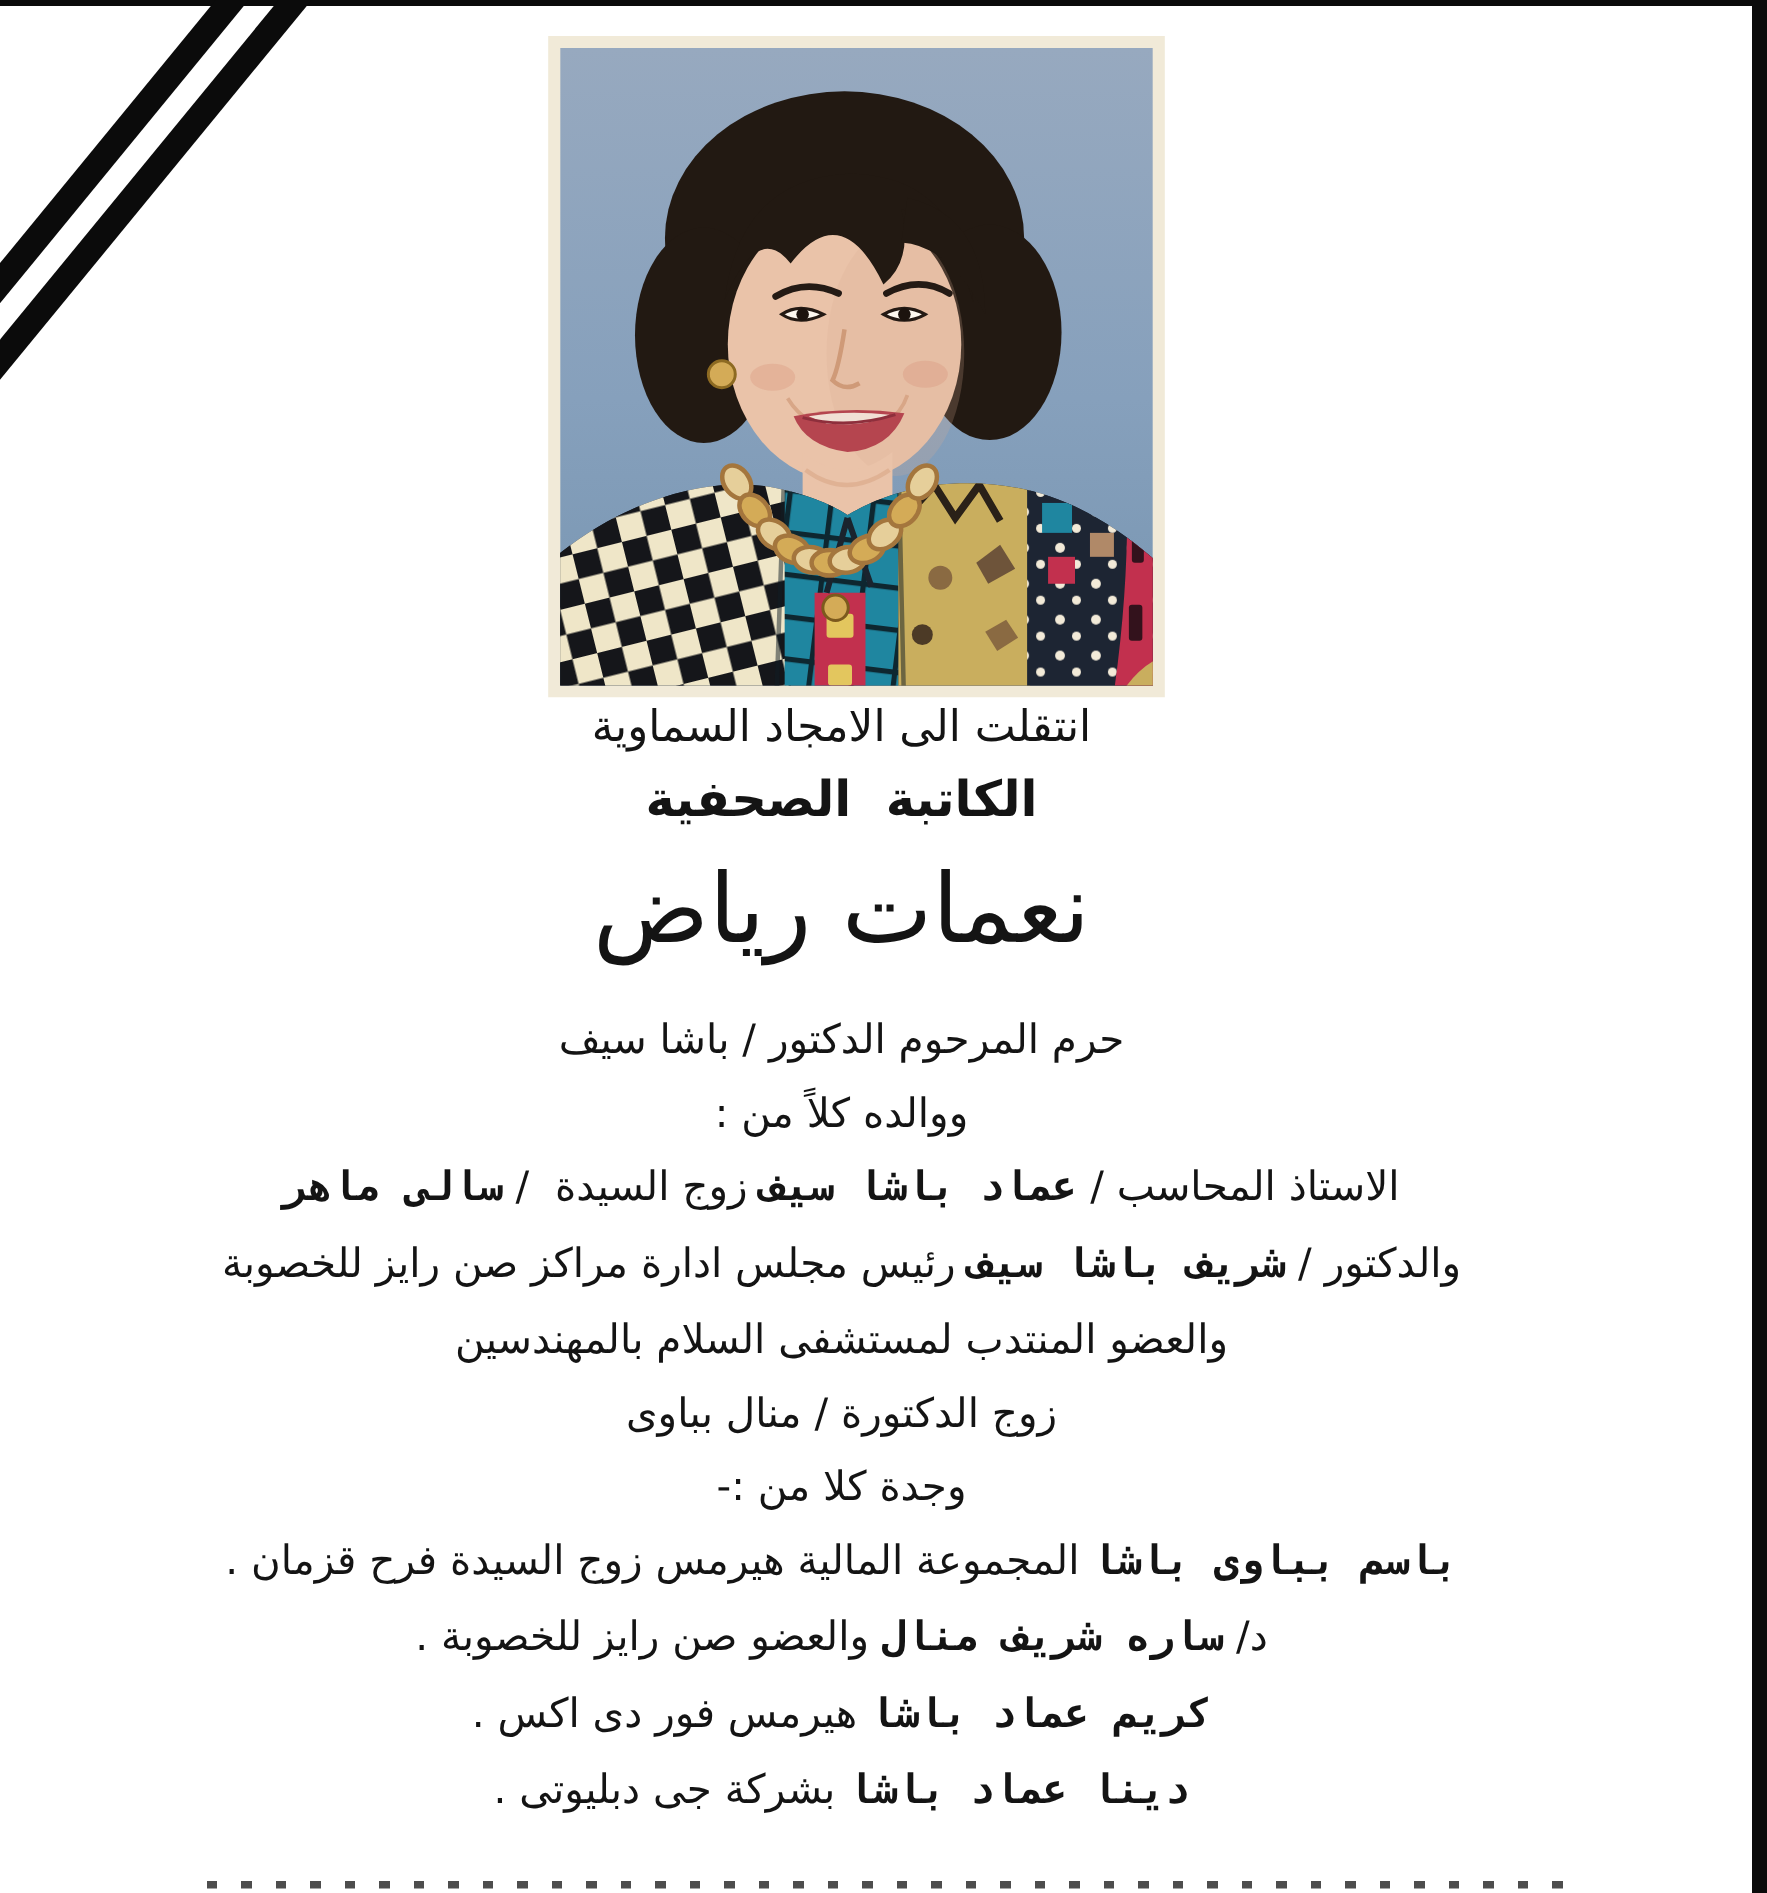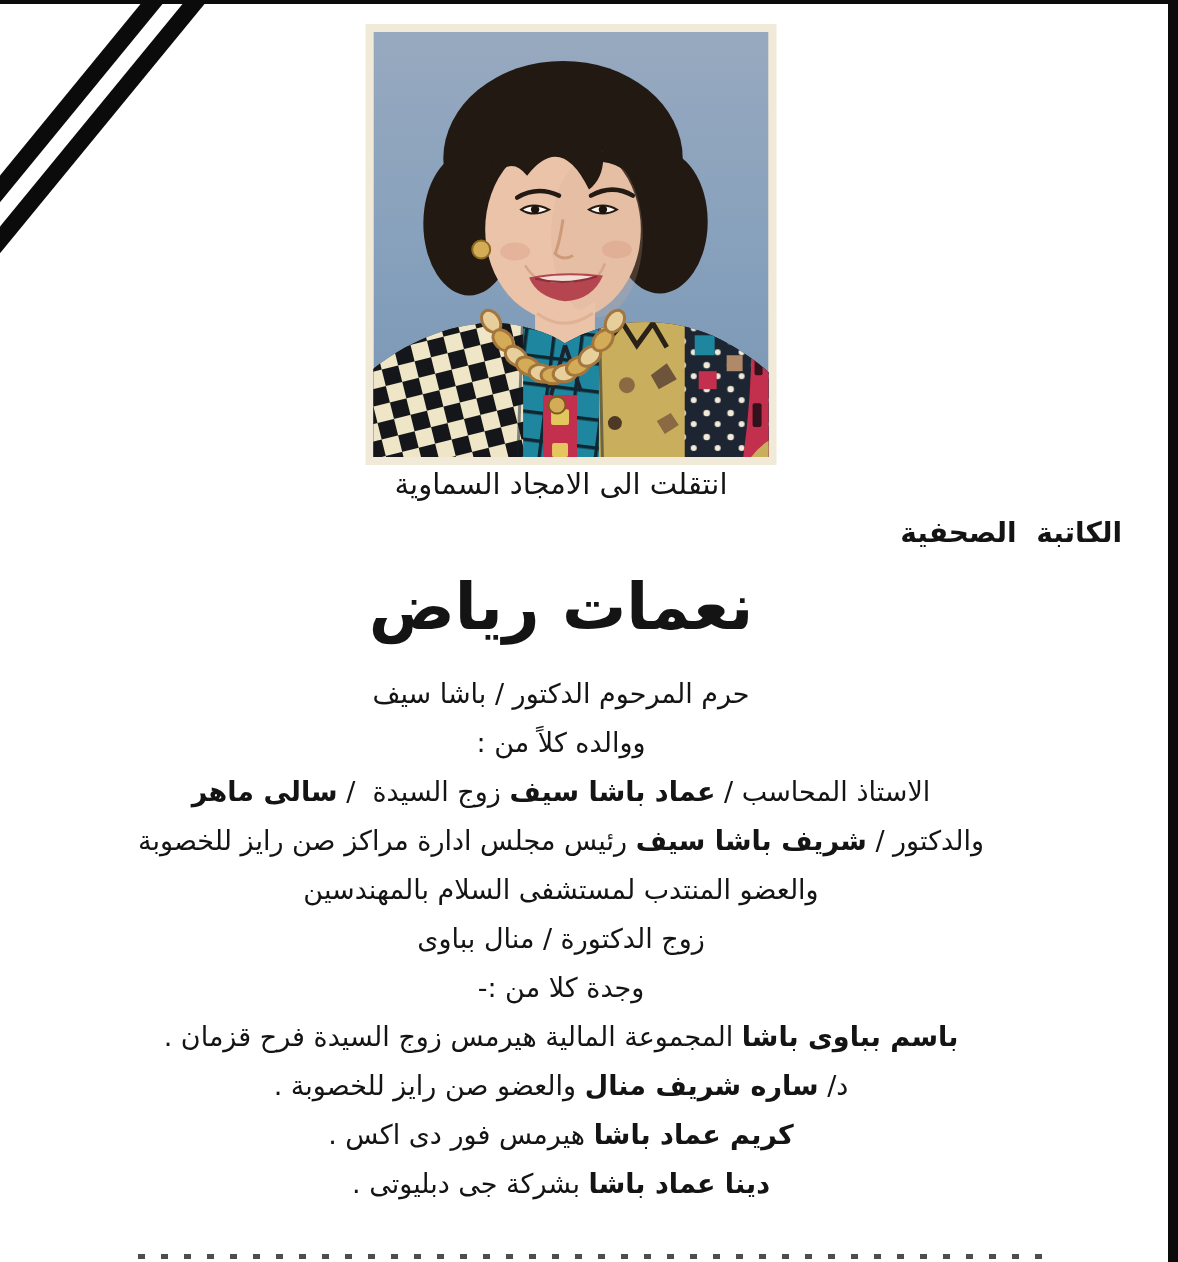--- a/index.html
+++ b/index.html
@@ -13,25 +13,25 @@
   .right-border{position:absolute;top:0;right:0;width:10px;height:1262px;background:#0b0b0b;}
   .stripes{position:absolute;top:0;left:0;}
   .photo-wrap{position:absolute;left:365px;top:24px;width:412px;height:441px;}
   .photo-wrap svg{display:block;}
   .text-block{
     position:absolute;top:467px;left:0;width:1148px;
     padding-right:26px;box-sizing:border-box;
     text-align:center;direction:rtl;
   }
   .intro{font-size:29px;line-height:34px;font-weight:400;}
-  .role{font-size:28px;line-height:40px;font-weight:700;margin-top:12px;text-align:right;}
-  .big-name{font-size:64px;line-height:76px;font-weight:700;margin-top:16px;}
+  .role{font-size:33px;line-height:40px;font-weight:700;margin-top:12px;}
+  .big-name{font-size:64px;line-height:76px;font-weight:400;margin-top:16px;}
   .lines .line{font-size:27px;line-height:40px;margin-top:9px;}
   .lines .line:first-child{margin-top:29px;}
-  .lines .b{font-weight:700;}
+  .lines .b{font-weight:700;font-family:Liberation Mono, monospace;}
   .cutoff{
     position:absolute;top:1254px;left:138px;width:905px;height:5px;
     background:repeating-linear-gradient(90deg,#2e2e2e 0 7px,transparent 7px 23px);
     opacity:.85;
   }
 </style>
 </head>
 <body>
 
 <div class="top-bar"></div>

